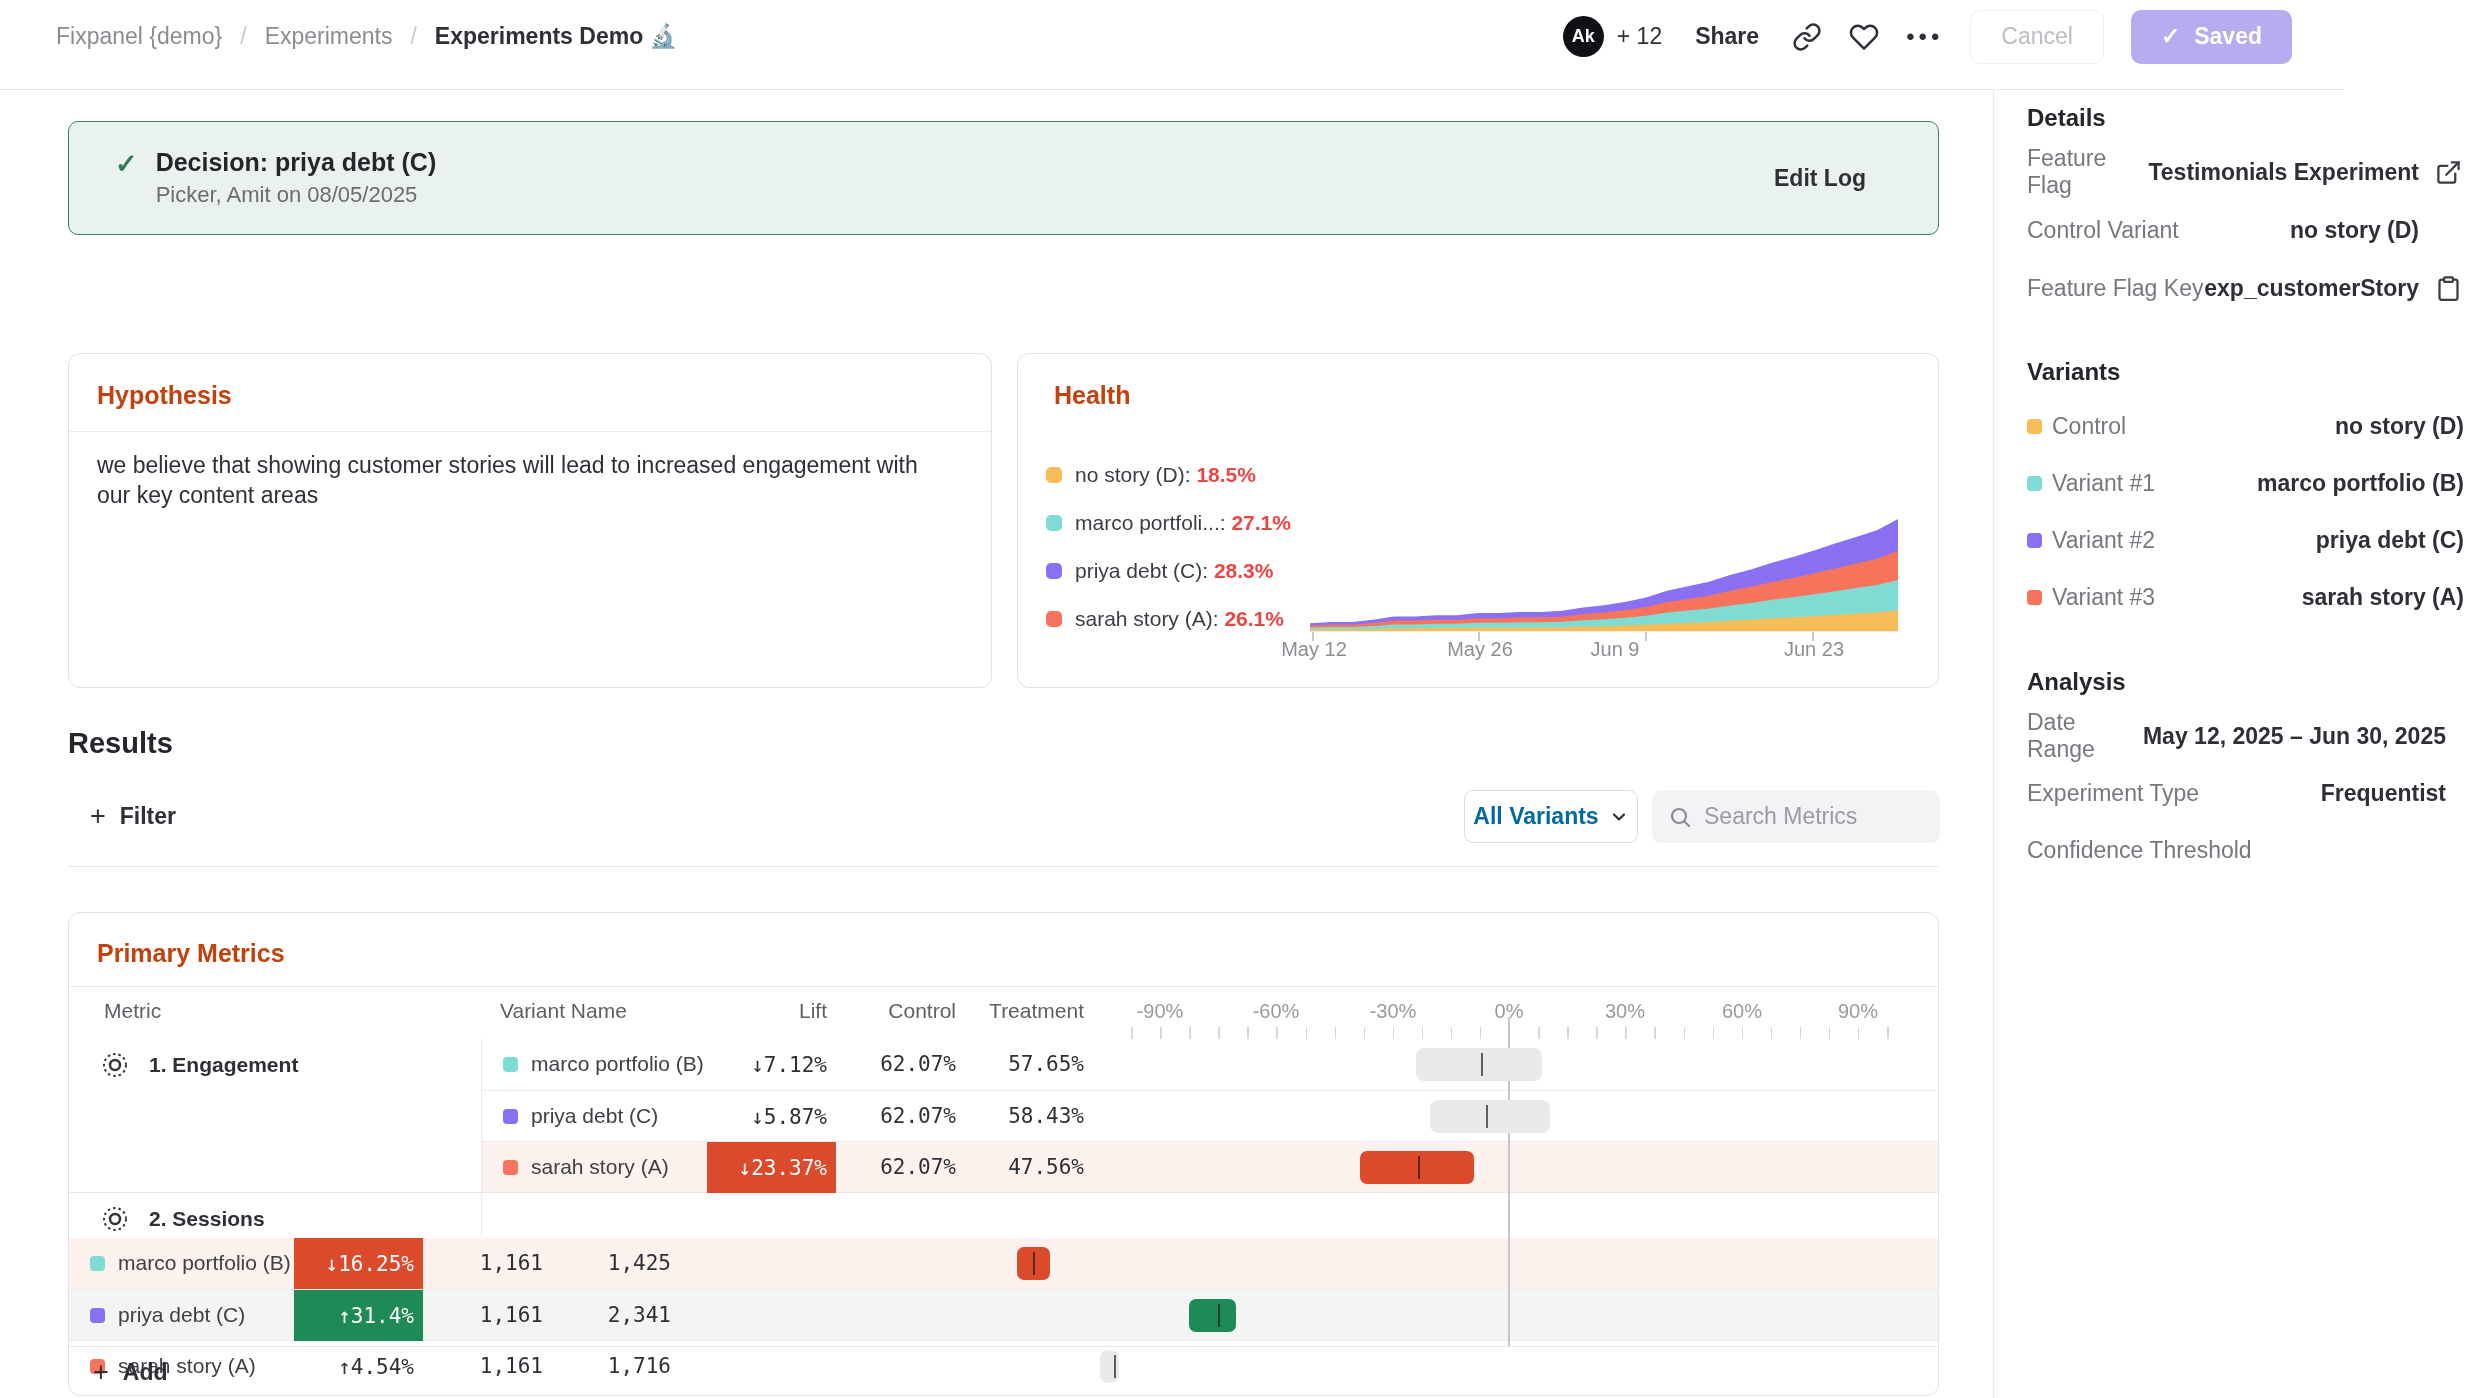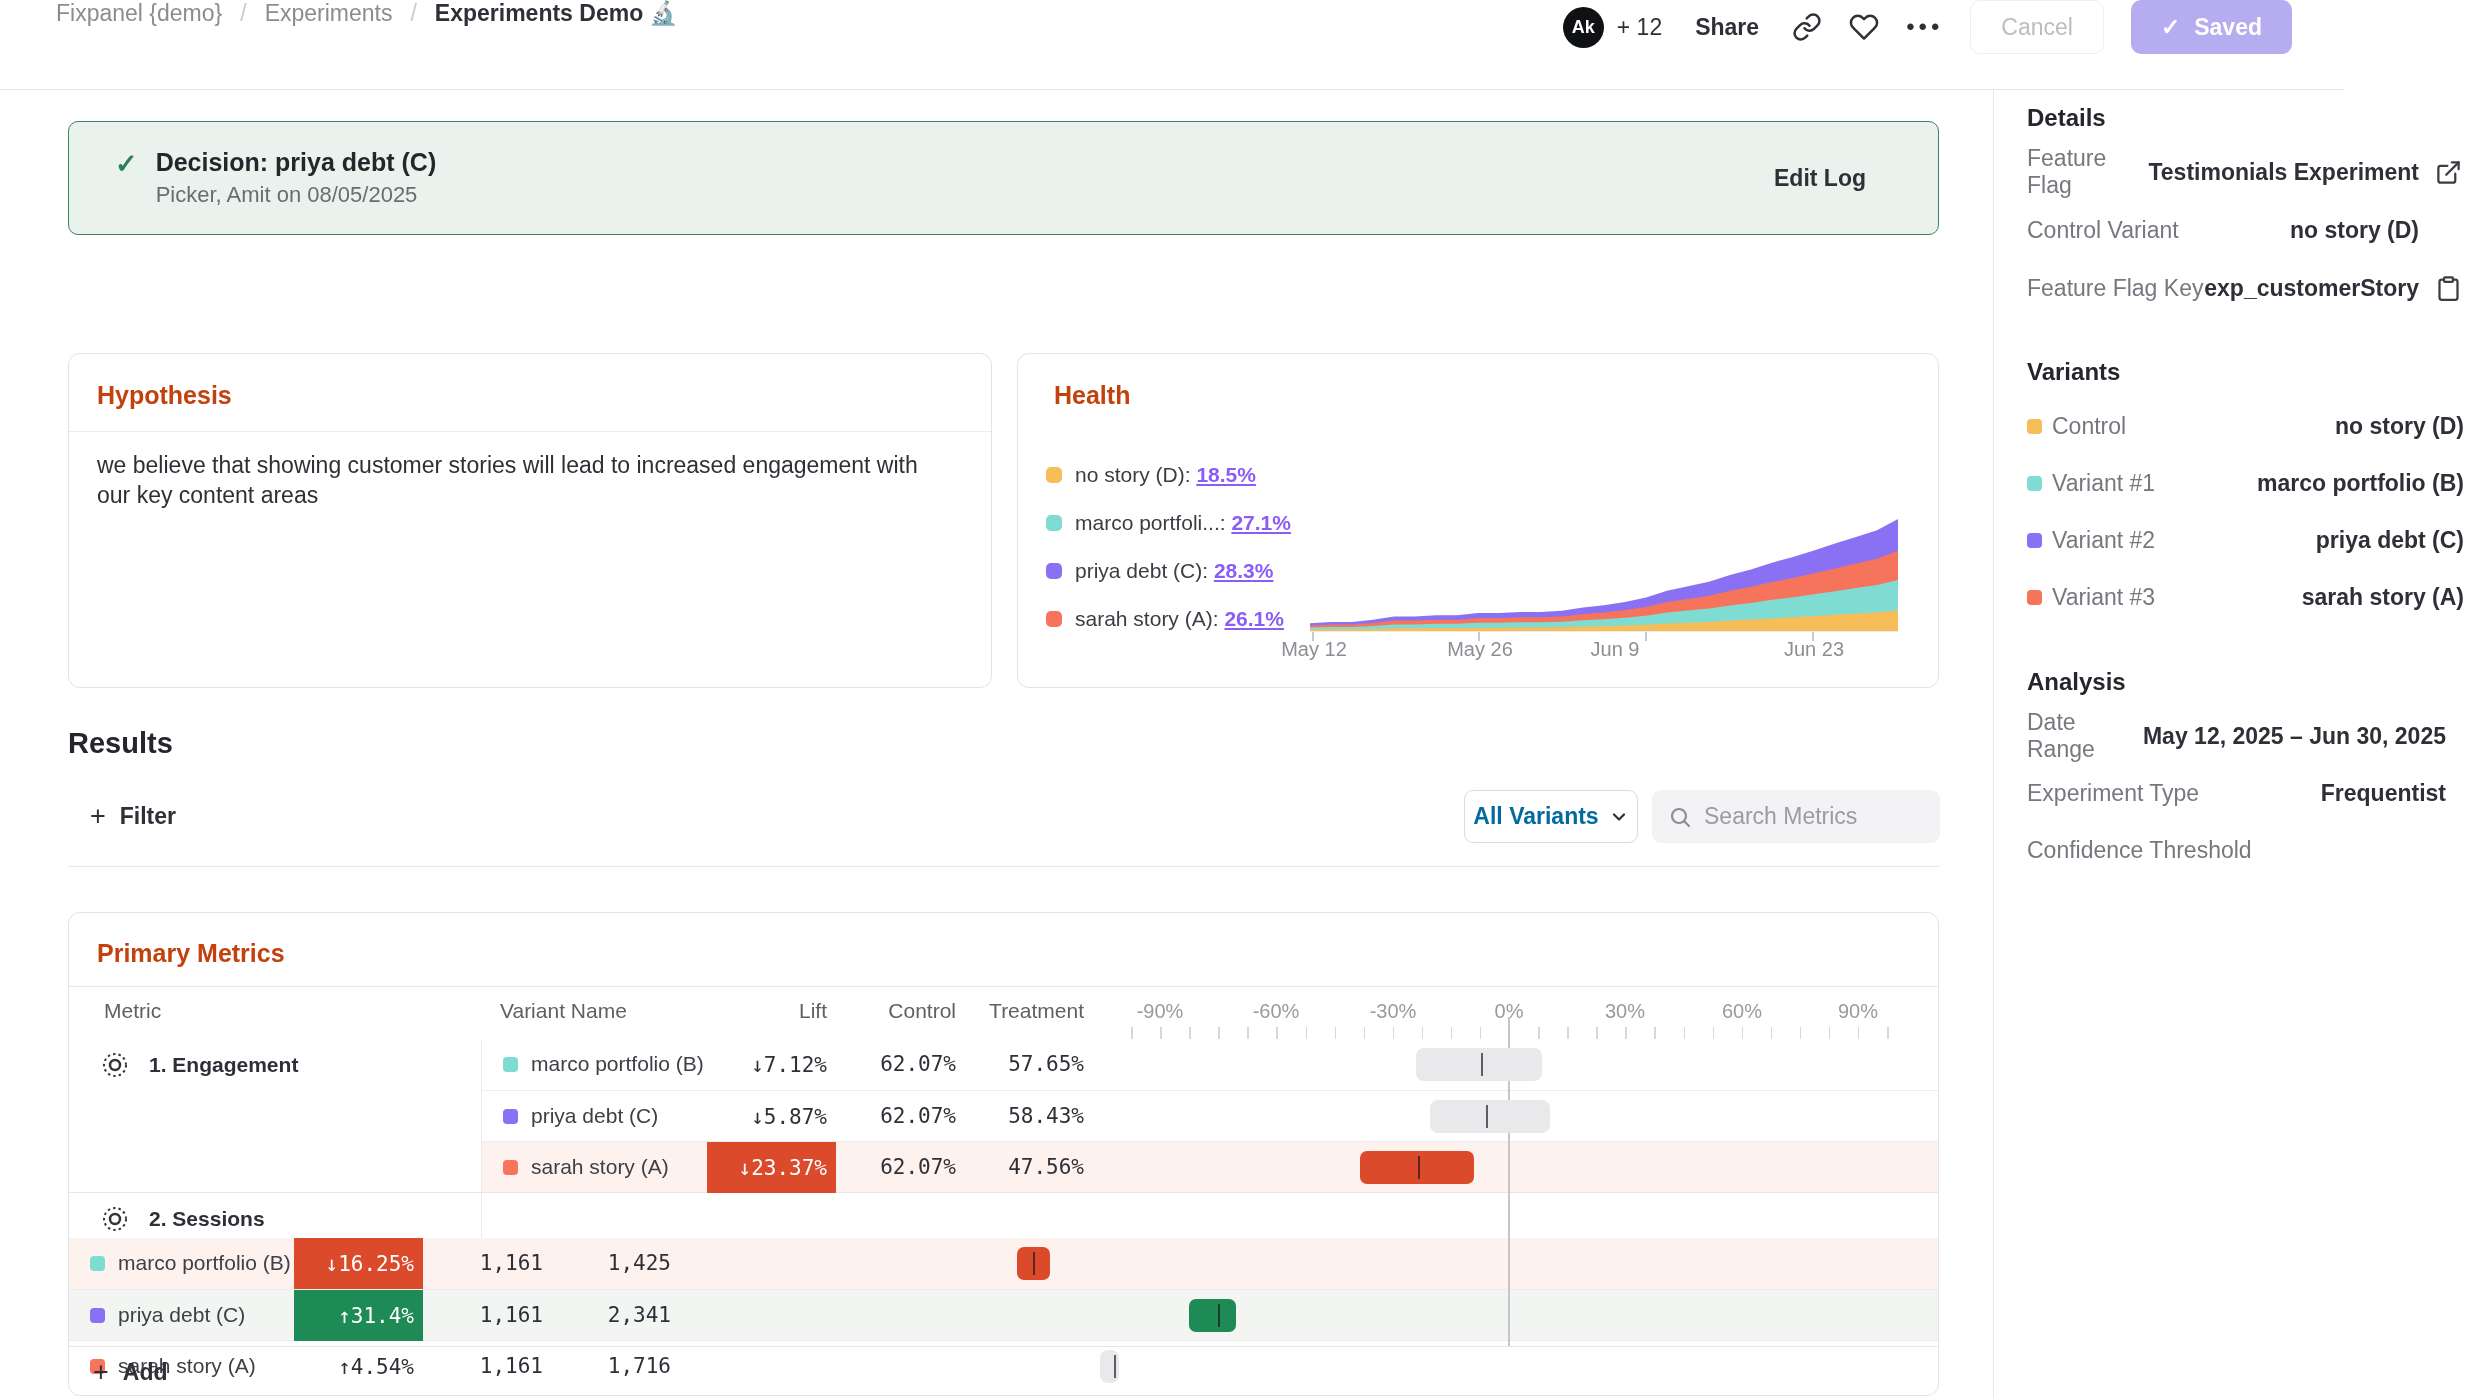--- a/index.html
+++ b/index.html
@@ -4,21 +4,21 @@
 <style>
   * { margin:0; padding:0; box-sizing:border-box; }
   html,body { width:2484px; height:1398px; }
   body {
     position:relative; overflow:hidden; background:#fff;
     font-family:"Liberation Sans", sans-serif; color:#34353b;
   }
 
   
   .top-header { position:absolute; top:0; left:0; width:2344px; height:90px;
-    background:#fff; border-bottom:1px solid #e9e9eb; display:flex; align-items:flex-start;
+    background:#fff; border-bottom:1px solid #e9e9eb; display:flex; align-items:center;
     padding:0 52px 16px 56px; }
   .crumbs { display:flex; align-items:center; gap:18px; font-size:23px; }
   .crumb-muted { color:#8b8c92; cursor:pointer; }
   .crumb-sep { color:#c9cacd; }
   .crumb-current { color:#2f3037; font-weight:600; }
   .header-right { margin-left:auto; display:flex; align-items:center; gap:27px; }
   .avatar { width:41px; height:41px; border-radius:50%; background:#101114; color:#fff;
     display:flex; align-items:center; justify-content:center; font-weight:700; font-size:18px; }
   .collab { font-size:23px; color:#2f3037; margin-left:-14px; }
   .share { font-size:23px; font-weight:600; color:#2f3037; cursor:pointer; margin:0 6px; }
@@ -51,21 +51,21 @@
   .hyp-head { position:absolute; top:27px; left:28px; }
   .hyp-divider { position:absolute; top:77px; left:0; width:100%; height:1px; background:#ececee; }
   .hyp-body { position:absolute; top:96px; left:28px; width:840px; font-size:23px; line-height:30px; color:#2f3037; }
 
   
   .health-card { top:263px; left:1017px; width:922px; height:335px; }
   .health-head { position:absolute; top:27px; left:36px; }
   .legend-row { position:absolute; left:28px; height:48px; display:flex; align-items:center; gap:13px; }
   .legend-swatch { width:16px; height:16px; border-radius:5px; }
   .legend-label { font-size:21px; color:#3c3d44; }
-  .legend-label b { color:#8b5cf6;text-decoration:underline; }
+  .legend-label b { color:#ef4444; }
   .health-chart-wrap { position:absolute; left:292px; top:160px; width:588px; height:117px; }
   .chart-baseline { position:absolute; left:292px; top:277px; width:588px; height:1px; background:#ececee; }
   .chart-tick { position:absolute; width:1.5px; height:9px; background:#c9c9cd; top:278px; }
   .chart-xlabel { position:absolute; top:284px; font-size:20px; color:#8d8e94; transform:translateX(-50%); white-space:nowrap; }
 
   
   .filter-btn { position:absolute; left:90px; top:700px; height:53px; display:flex; align-items:center; gap:14px;
     font-size:23px; font-weight:600; color:#2f3037; cursor:pointer; }
   .plus-glyph { font-size:27px; font-weight:400; color:#2f3037; }
   .variants-dd { position:absolute; left:1464px; top:700px; width:174px; height:53px; background:#fff;

